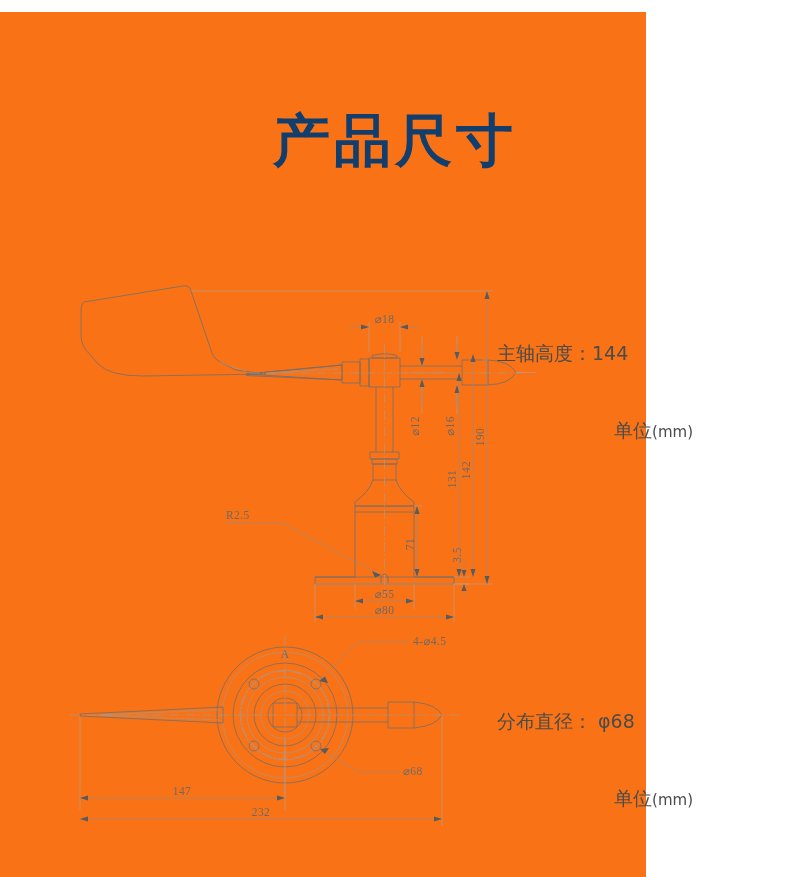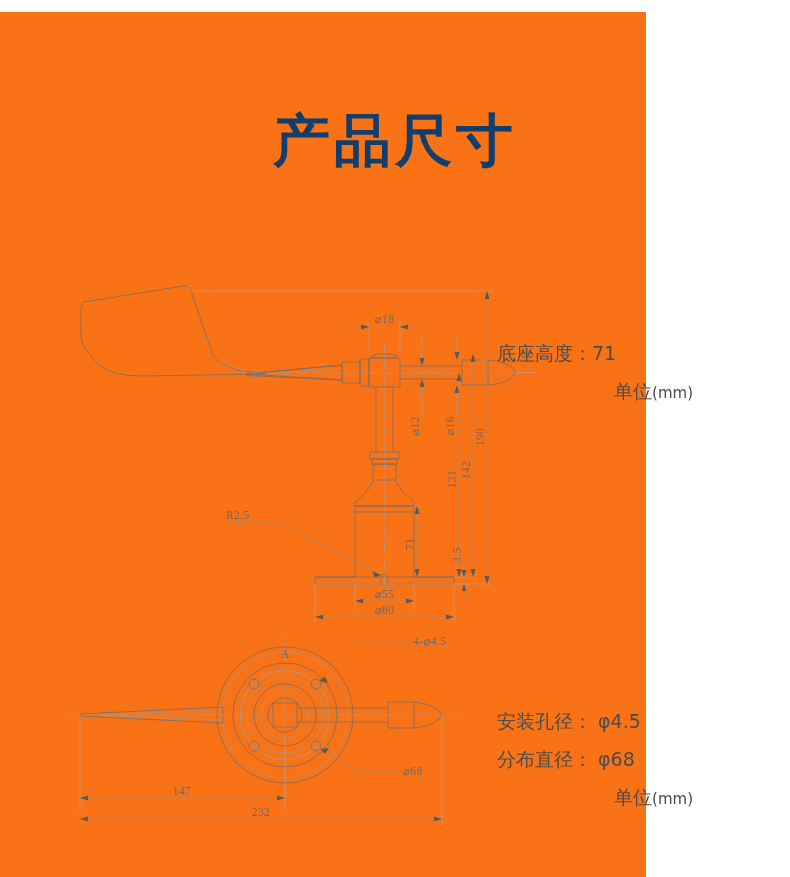--- a/index.html
+++ b/index.html
@@ -46,20 +46,21 @@
     font-size: 19px;
   }
   .spec-line {
     white-space: nowrap;
     line-height: 38px;
     height: 38px;
     color: #4b4b4b;
   }
   .spec-line.right {
     text-align: right;
+    margin-top: 39px;
   }
   .spec-label { letter-spacing: 0px; }
   .spec-val   { letter-spacing: 0px; }
   .unit-small { font-size: 15px; }
 
   #spec-top    { left: 497px; top: 322px; width: 250px; }
   #spec-bottom { left: 497px; top: 690px; width: 250px; }
   #spec-top .spec-line.right,
   #spec-bottom .spec-line.right { width: 196px; }
 
@@ -293,31 +294,28 @@
       <path class="dim" d="M 10 189 L 372 189"></path>
       <polygon class="arrowhd" points="10,189 18,186.5 18,191.5"></polygon>
       <polygon class="arrowhd" points="372,189 364,186.5 364,191.5"></polygon>
       <text class="dimtxt" x="191" y="186" text-anchor="middle">232</text>
 
     </svg>
   </div>
 
   <div class="spec-block" id="spec-top">
     <div class="spec-line">
-      <span class="spec-label">底座高度：</span><span class="spec-val">71</span>
+      <span class="spec-label">主轴高度：</span><span class="spec-val">144</span>
     </div>
     <div class="spec-line right">
       <span>单位</span><span class="unit-small">(mm)</span>
     </div>
   </div>
 
   <div class="spec-block" id="spec-bottom">
-    <div class="spec-line">
-      <span class="spec-label">安装孔径：</span>&nbsp;<span class="spec-val">φ4.5</span>
-    </div>
     <div class="spec-line">
       <span class="spec-label">分布直径：</span>&nbsp;<span class="spec-val">φ68</span>
     </div>
     <div class="spec-line right">
       <span>单位</span><span class="unit-small">(mm)</span>
     </div>
   </div>
 
 </div>
 

